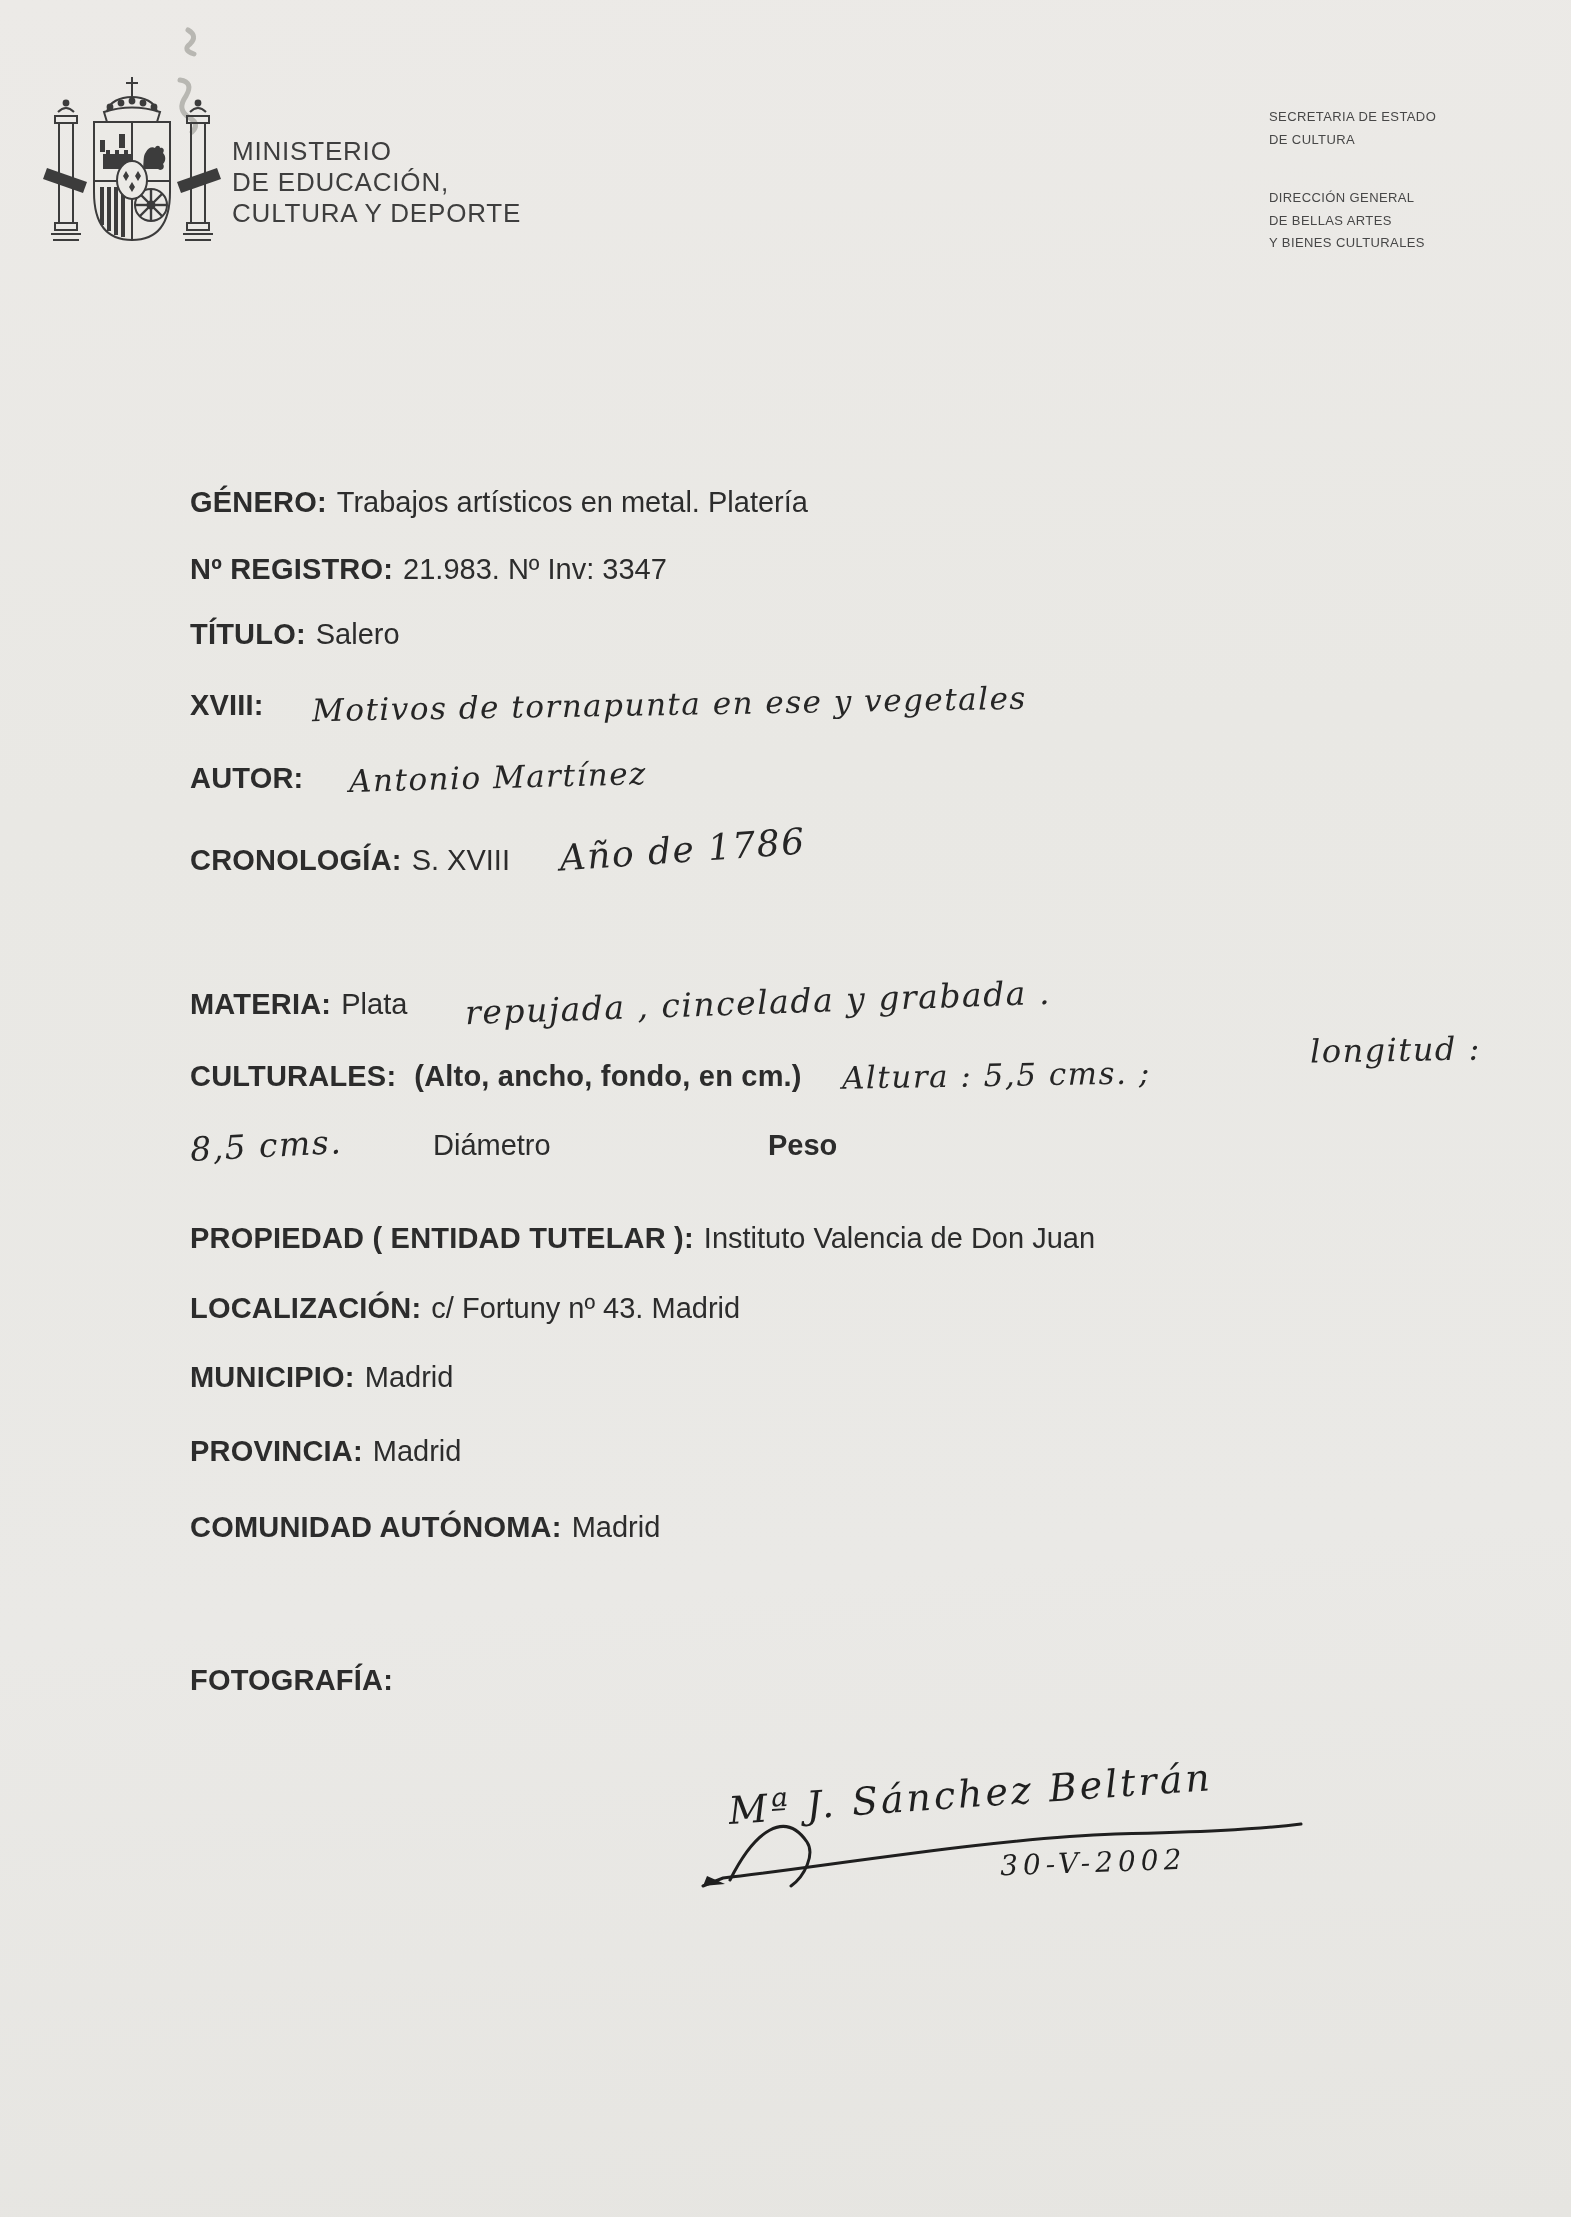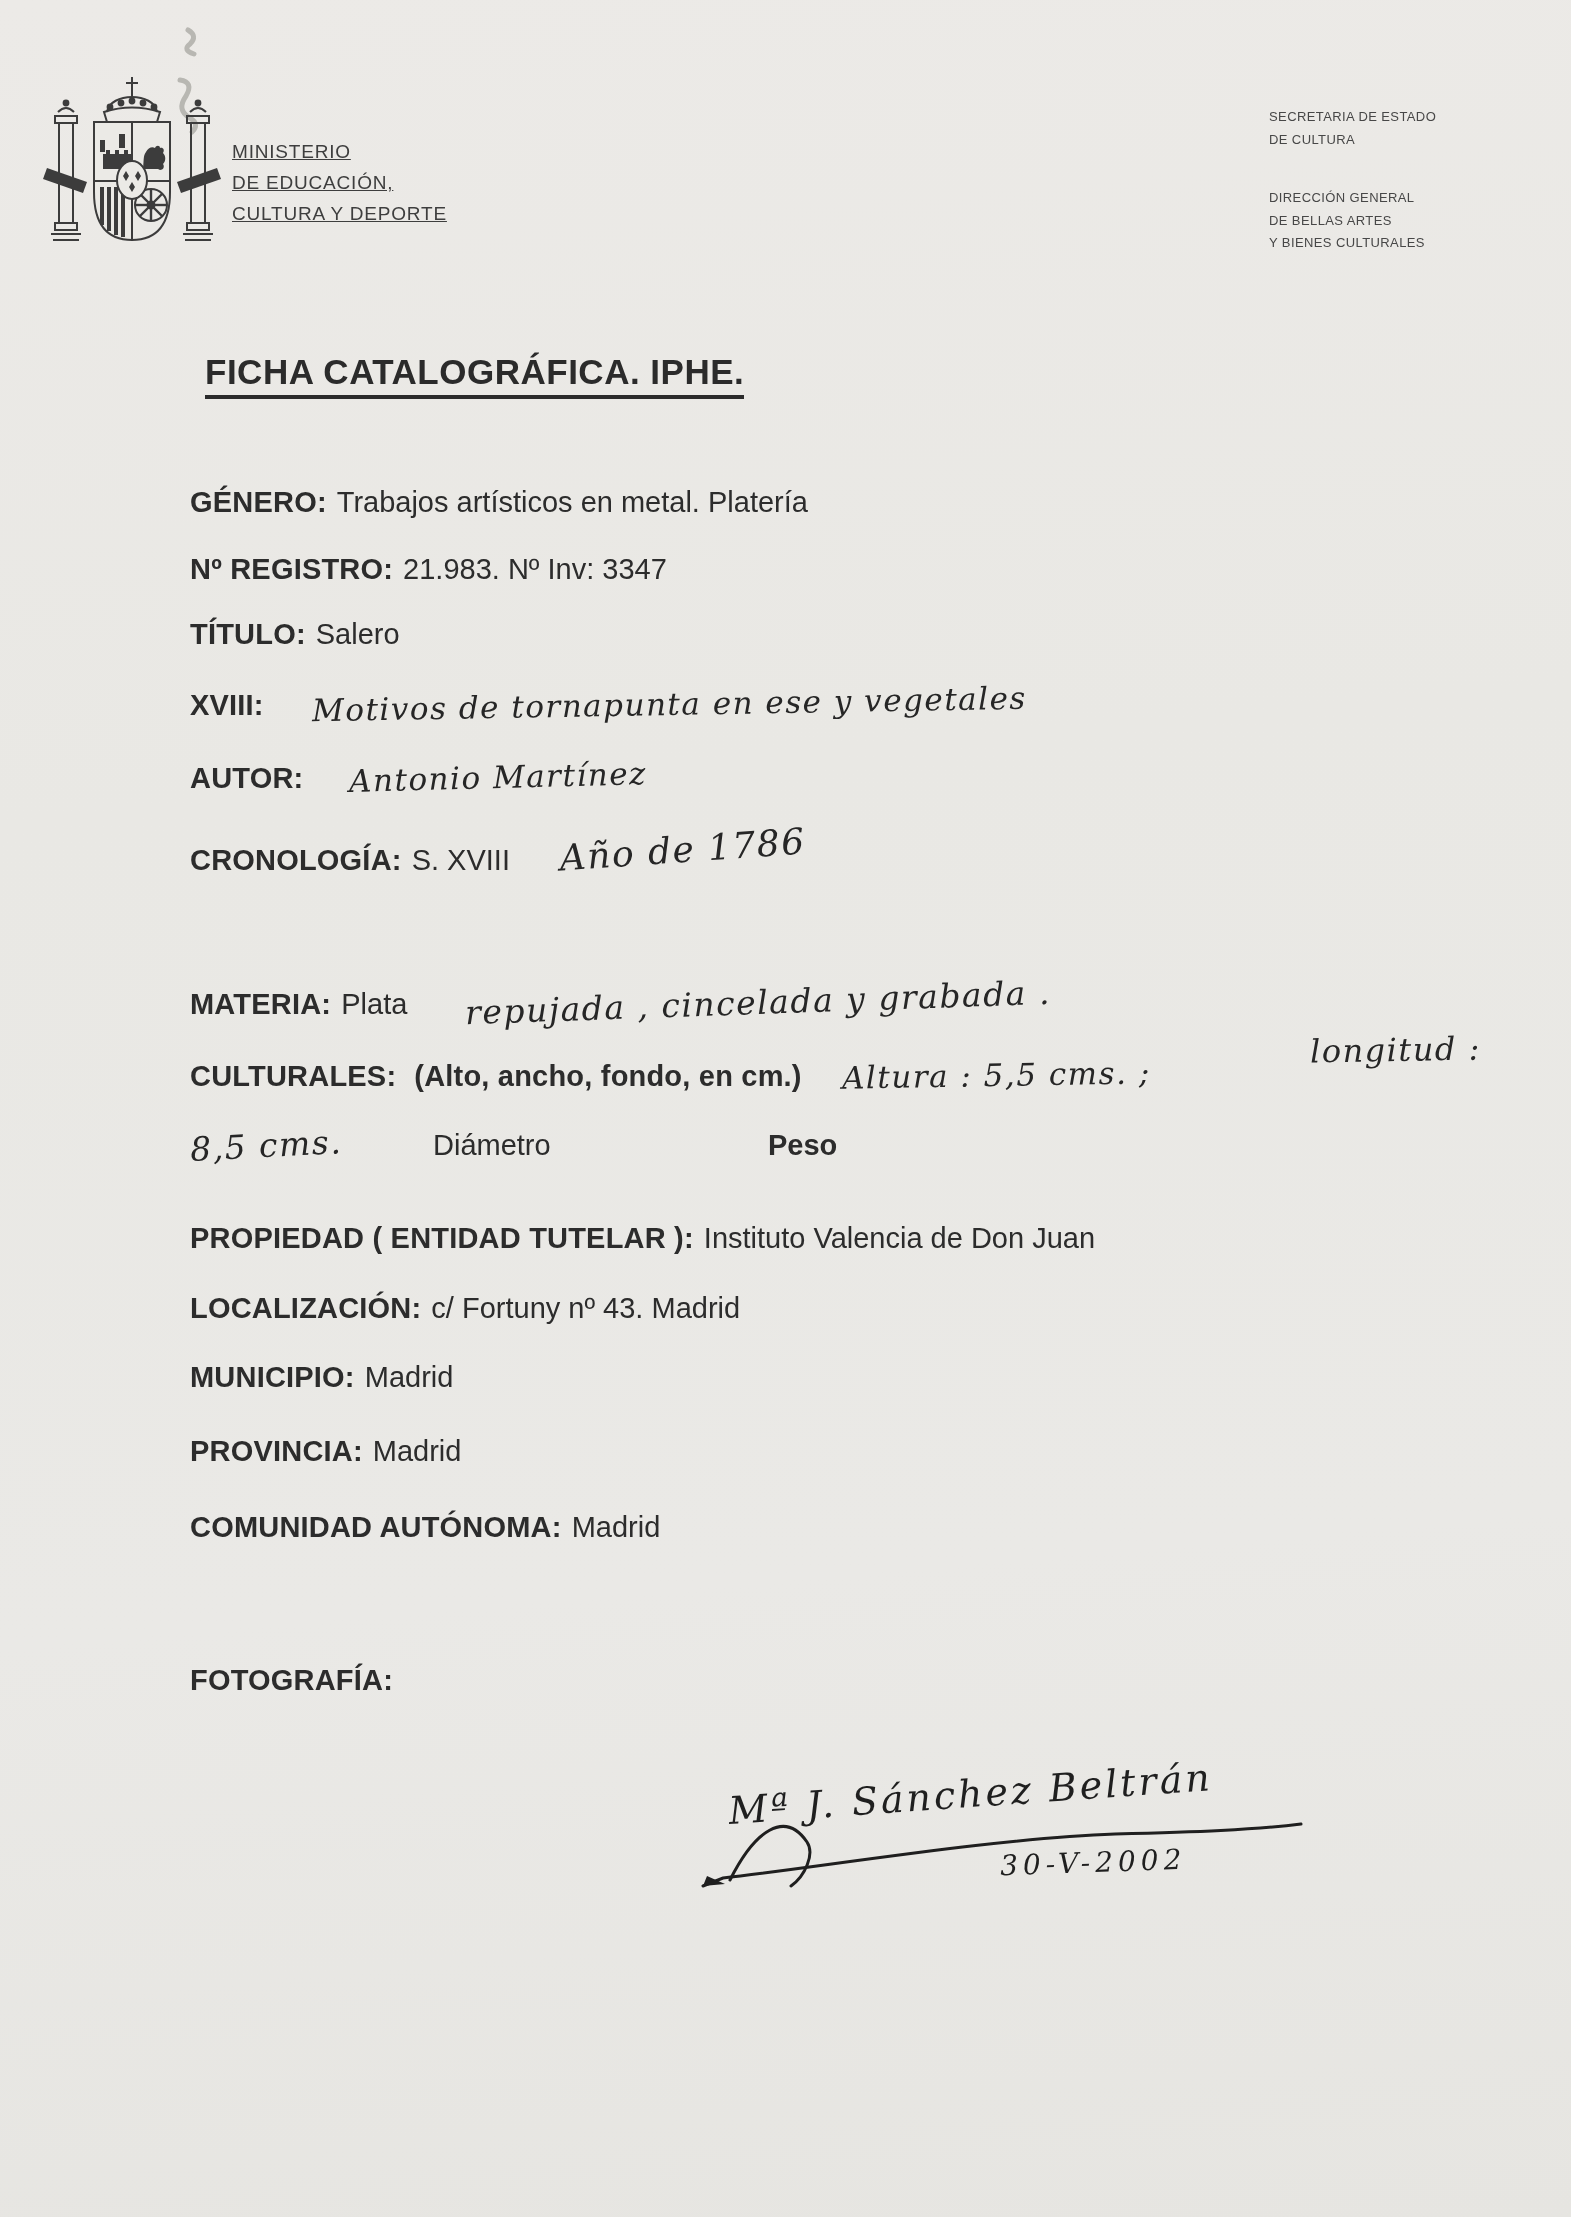--- a/index.html
+++ b/index.html
@@ -9,22 +9,22 @@
     margin:0 auto;
     background: linear-gradient(175deg, #eceae7 0%, #e9e8e4 35%, #eae9e6 70%, #e6e5e1 100%);
     font-family:"Liberation Sans", sans-serif;
     color:#2d2d2d;
     overflow:hidden;
   }
   
   .coat { position:absolute; left:42px; top:72px; }
   .ministry {
     position:absolute; left:232px; top:136px;
-    font-size:19px; line-height:31px; letter-spacing:0.8px;
-    color:#3e3e3e; font-weight:400;text-decoration:underline;
+    font-size:26px; line-height:31px; letter-spacing:0.8px;
+    color:#3e3e3e; font-weight:400;
   }
   .right-head {
     position:absolute; left:1269px; top:106px;
     font-size:13px; line-height:22.5px; letter-spacing:0.4px;
     color:#474747;
   }
   .right-head .block2 { margin-top:36px; }
   .crease {
     position:absolute; left:150px; top:18px;
   }
@@ -165,21 +165,20 @@
       <div>SECRETARIA DE ESTADO</div>
       <div>DE CULTURA</div>
     </div>
     <div class="block2">
       <div>DIRECCIÓN GENERAL</div>
       <div>DE BELLAS ARTES</div>
       <div>Y BIENES CULTURALES</div>
     </div>
   </div>
 
-  <div class="doc-title">FICHA CATALOGRÁFICA. IPHE.</div>
 
   <div class="row" style="top:486px">
     <span class="lbl">GÉNERO:</span><span class="val">Trabajos artísticos en metal. Platería</span>
   </div>
 
   <div class="row" style="top:553px">
     <span class="lbl">Nº REGISTRO:</span><span class="val">21.983. Nº Inv: 3347</span>
   </div>
 
   <div class="row" style="top:618px">

